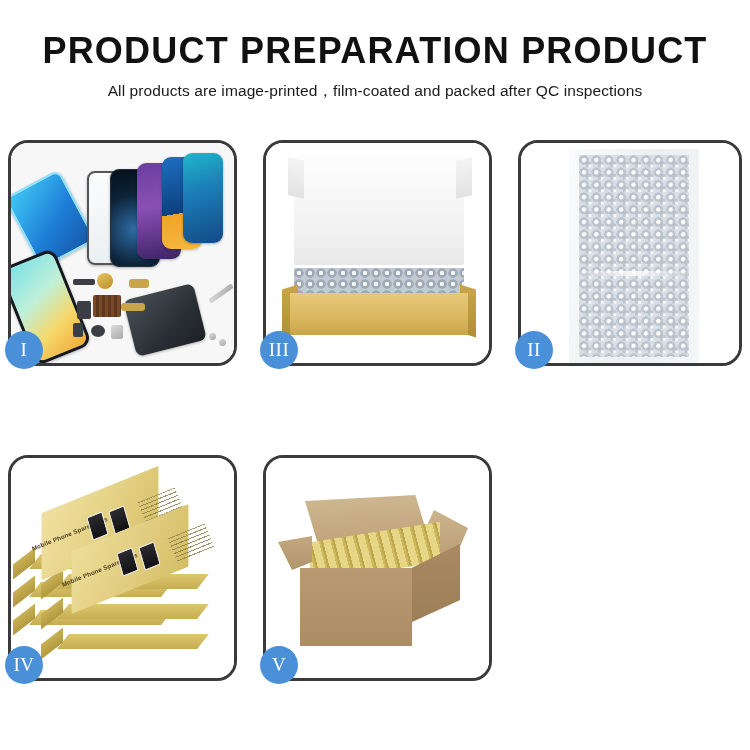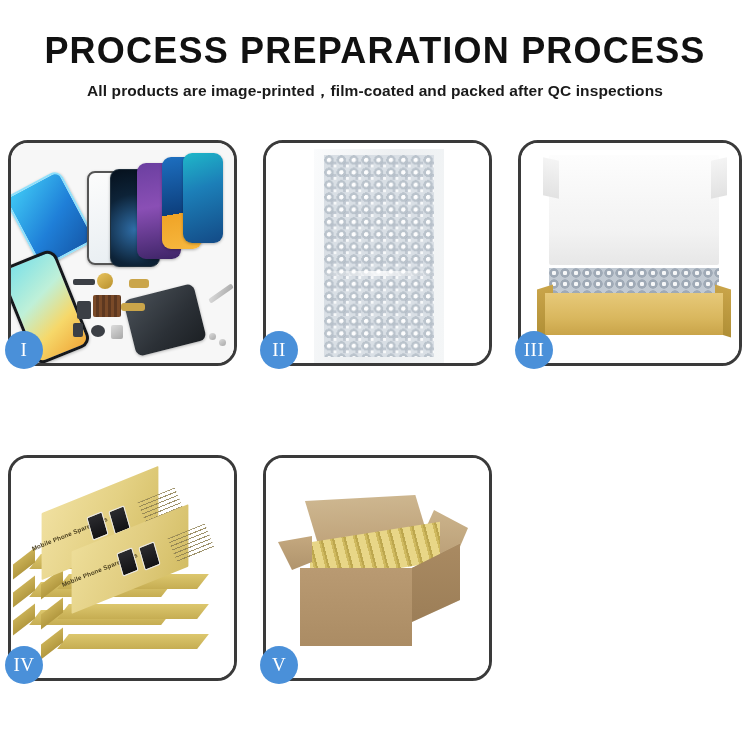--- a/index.html
+++ b/index.html
@@ -17,21 +17,21 @@
     font-size: 36px;
     font-weight: 700;
     letter-spacing: 1.2px;
     color: #111;
     line-height: 1.15;
     font-family: "Liberation Sans", sans-serif;
   }
   .subtitle {
     margin-top: 10px;
     font-size: 15.5px;
-    font-weight: 700;
+    font-weight: 400;
     color: #1a1a1a;
     letter-spacing: 0.1px;
   }
 
   
   .grid {
     position: absolute;
     left: 8px; top: 140px;
     width: 734px;
     display: grid;
@@ -289,21 +289,21 @@
     position: absolute; left: 44px; top: 136px; width: 14px; height: 16px;
     background: rgba(120,95,62,.35);
   }
 </style>
 </head>
 <body>
 
 <div class="page">
 
   <div class="header">
-    <div class="title">PROCESS PREPARATION PROCESS</div>
+    <div class="title">PRODUCT PREPARATION PRODUCT</div>
     <div class="subtitle">All products are image-printed，film-coated and packed after QC inspections</div>
   </div>
 
   <div class="grid">
 
     <div class="card">
       <div class="card-inner sc1">
         <div class="ph ph-film"></div>
         <div class="ph ph-glass"></div>
         <div class="ph ph-dark"></div>
@@ -323,39 +323,39 @@
         <div class="chip" style="left:80px;top:182px;width:14px;height:12px;border-radius:50%;"></div>
         <div class="chip silver" style="left:100px;top:182px;width:12px;height:14px;"></div>
         <div class="chip silver" style="left:196px;top:148px;width:28px;height:5px;transform:rotate(-35deg);"></div>
         <div class="chip silver" style="left:198px;top:190px;width:7px;height:7px;border-radius:50%;"></div>
         <div class="chip silver" style="left:208px;top:196px;width:7px;height:7px;border-radius:50%;"></div>
       </div>
       <div class="badge">I</div>
     </div>
 
     <div class="card">
-      <div class="card-inner sc2">
-        <div class="wrap-sheet"></div>
-        <div class="bubbles"></div>
-        <div class="wrap-seam"></div>
-      </div>
-      <div class="badge">II</div>
-    </div>
-
-    <div class="card">
       <div class="card-inner sc3">
         <div class="b3-lid"></div>
         <div class="b3-lid-l"></div>
         <div class="b3-lid-r"></div>
         <div class="b3-tray-in"></div>
         <div class="b3-left-flap"></div>
         <div class="b3-right-flap"></div>
         <div class="b3-tray-front"></div>
       </div>
       <div class="badge">III</div>
+    </div>
+
+    <div class="card">
+      <div class="card-inner sc2">
+        <div class="wrap-sheet"></div>
+        <div class="bubbles"></div>
+        <div class="wrap-seam"></div>
+      </div>
+      <div class="badge">II</div>
     </div>
 
     <div class="card">
       <div class="card-inner sc4">
 
         <div class="stackbox" style="left:2px;top:96px;">
           <div class="sb-front" style="left:22px;top:0;"></div>
           <div class="sb-side" style="left:0;top:2px;"></div>
         </div>
         <div class="stackbox" style="left:2px;top:124px;">

